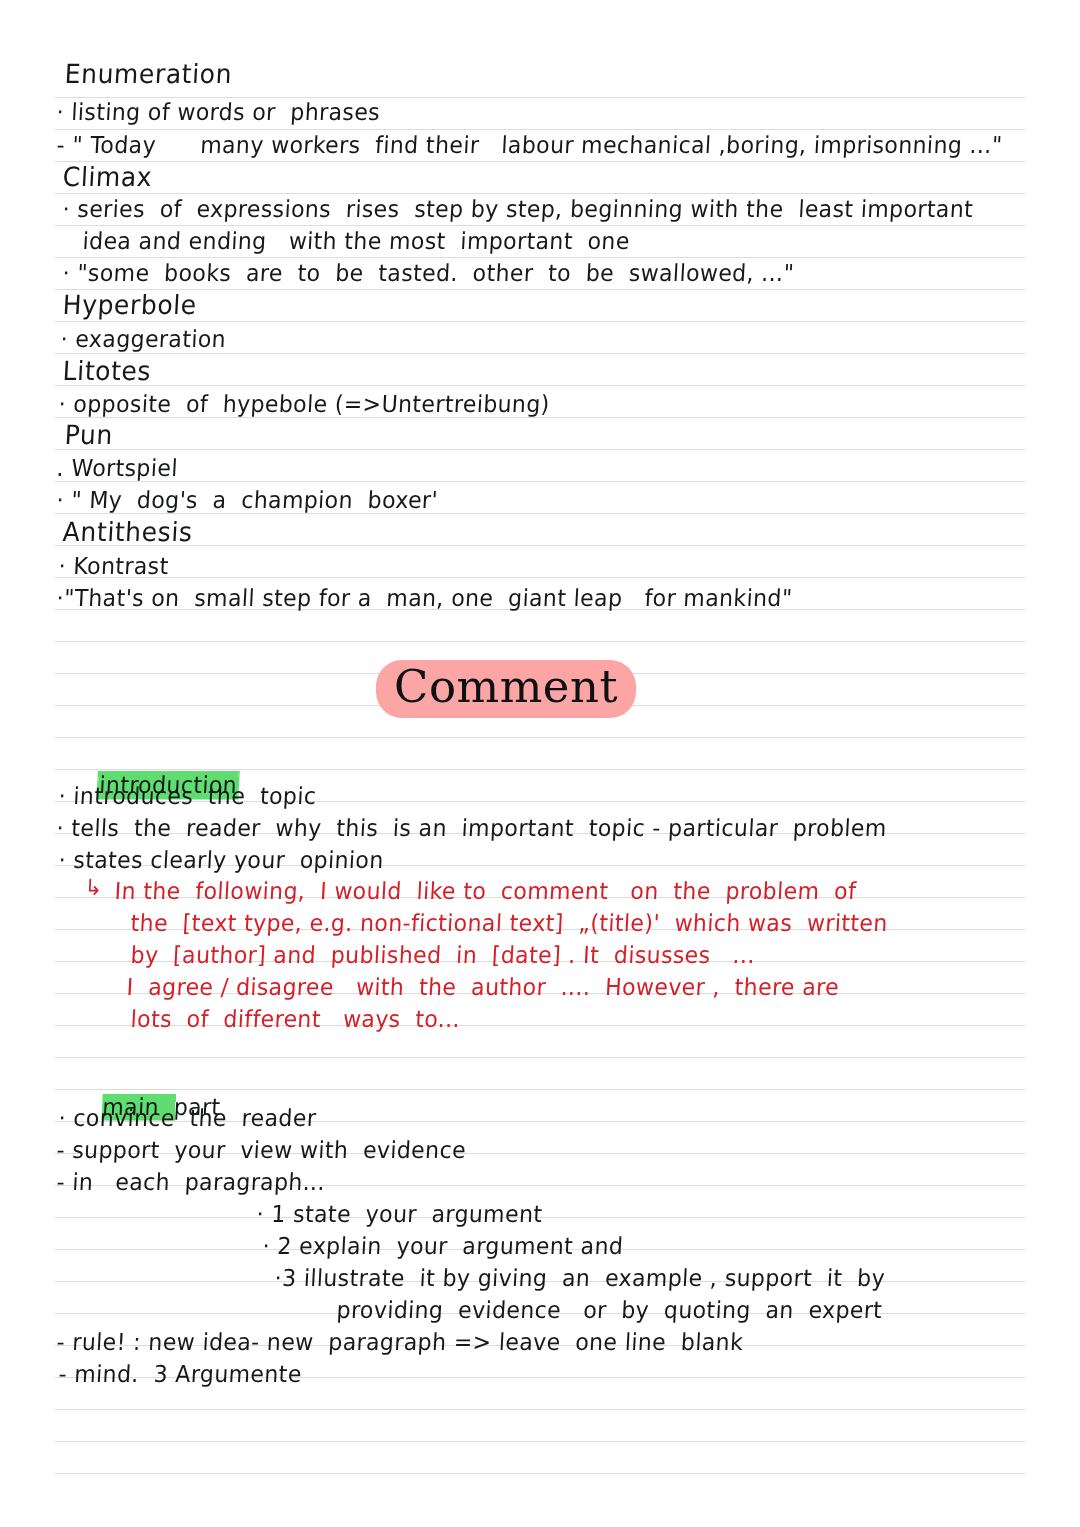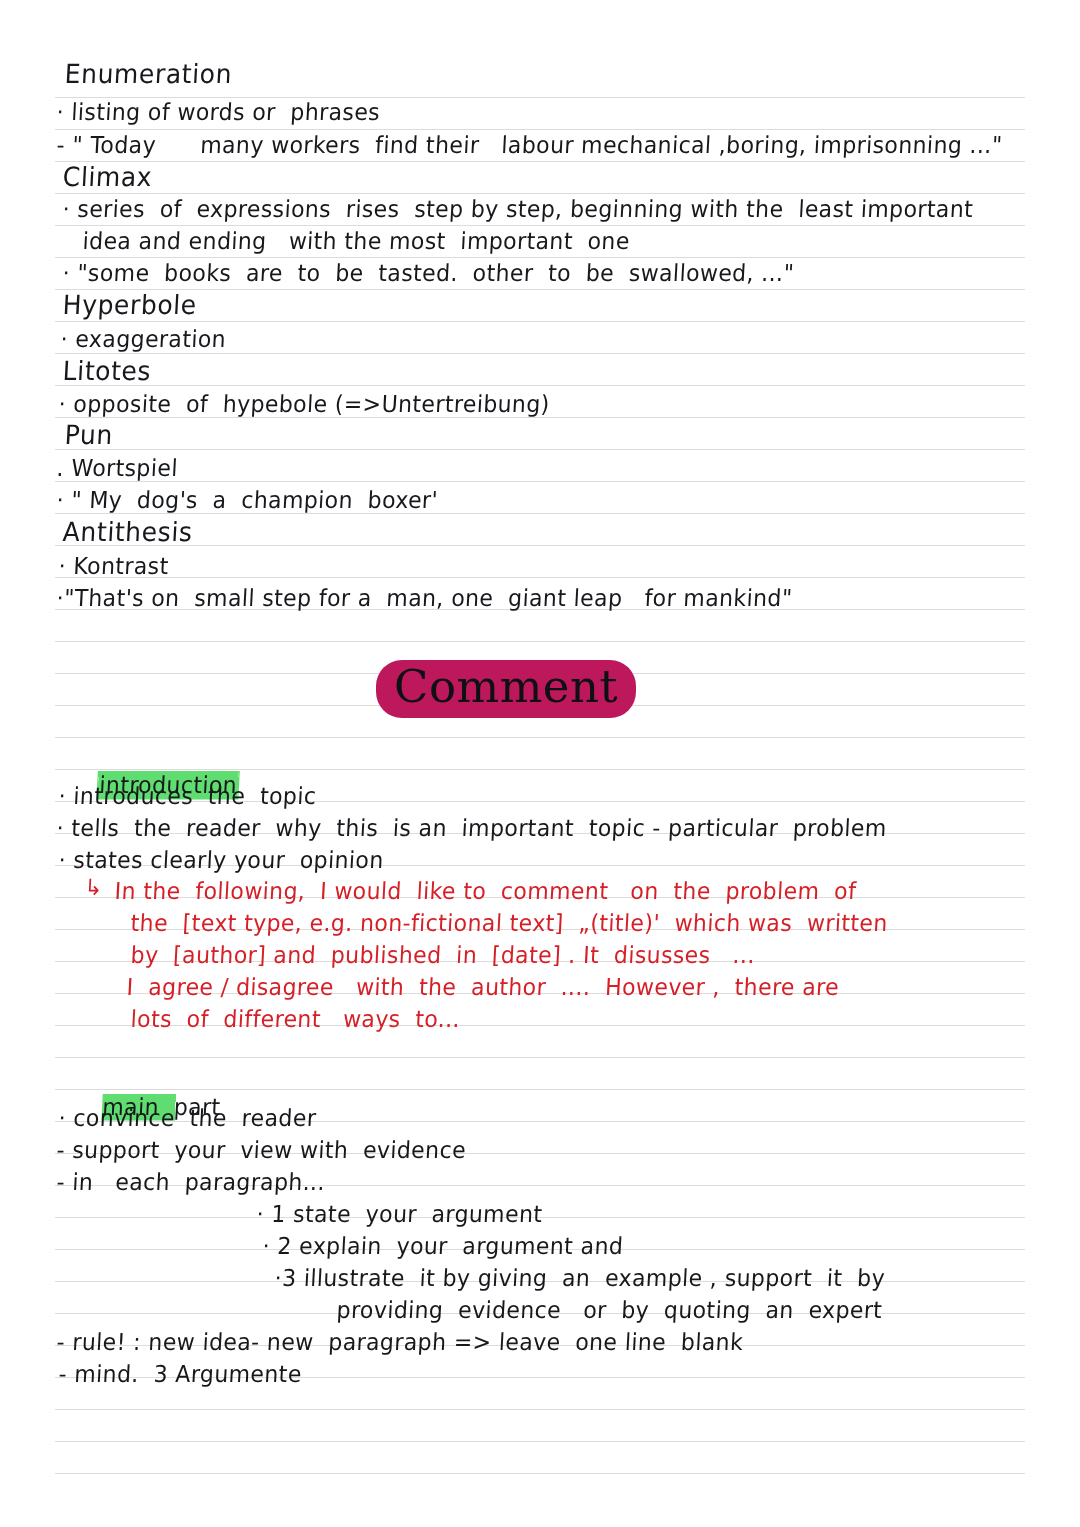--- a/index.html
+++ b/index.html
@@ -82,21 +82,21 @@
                 #5fdd70 0%, #5fdd70 62%,
                 rgba(95,221,112,0) 62%, rgba(95,221,112,0) 100%);
   }
 
   
   .comment-title {
     position: absolute;
     left: 376px;
     top: 660px;
     padding: 2px 18px 6px 18px;
-    background: #be185d;
+    background: #fca5a5;
     border-radius: 26px;
     z-index: 3;
   }
   .comment-title span {
     font-family: "DejaVu Serif", serif;
     font-size: 45px;
     line-height: 50px;
     color: #0e1013;
     letter-spacing: .5px;
   }

